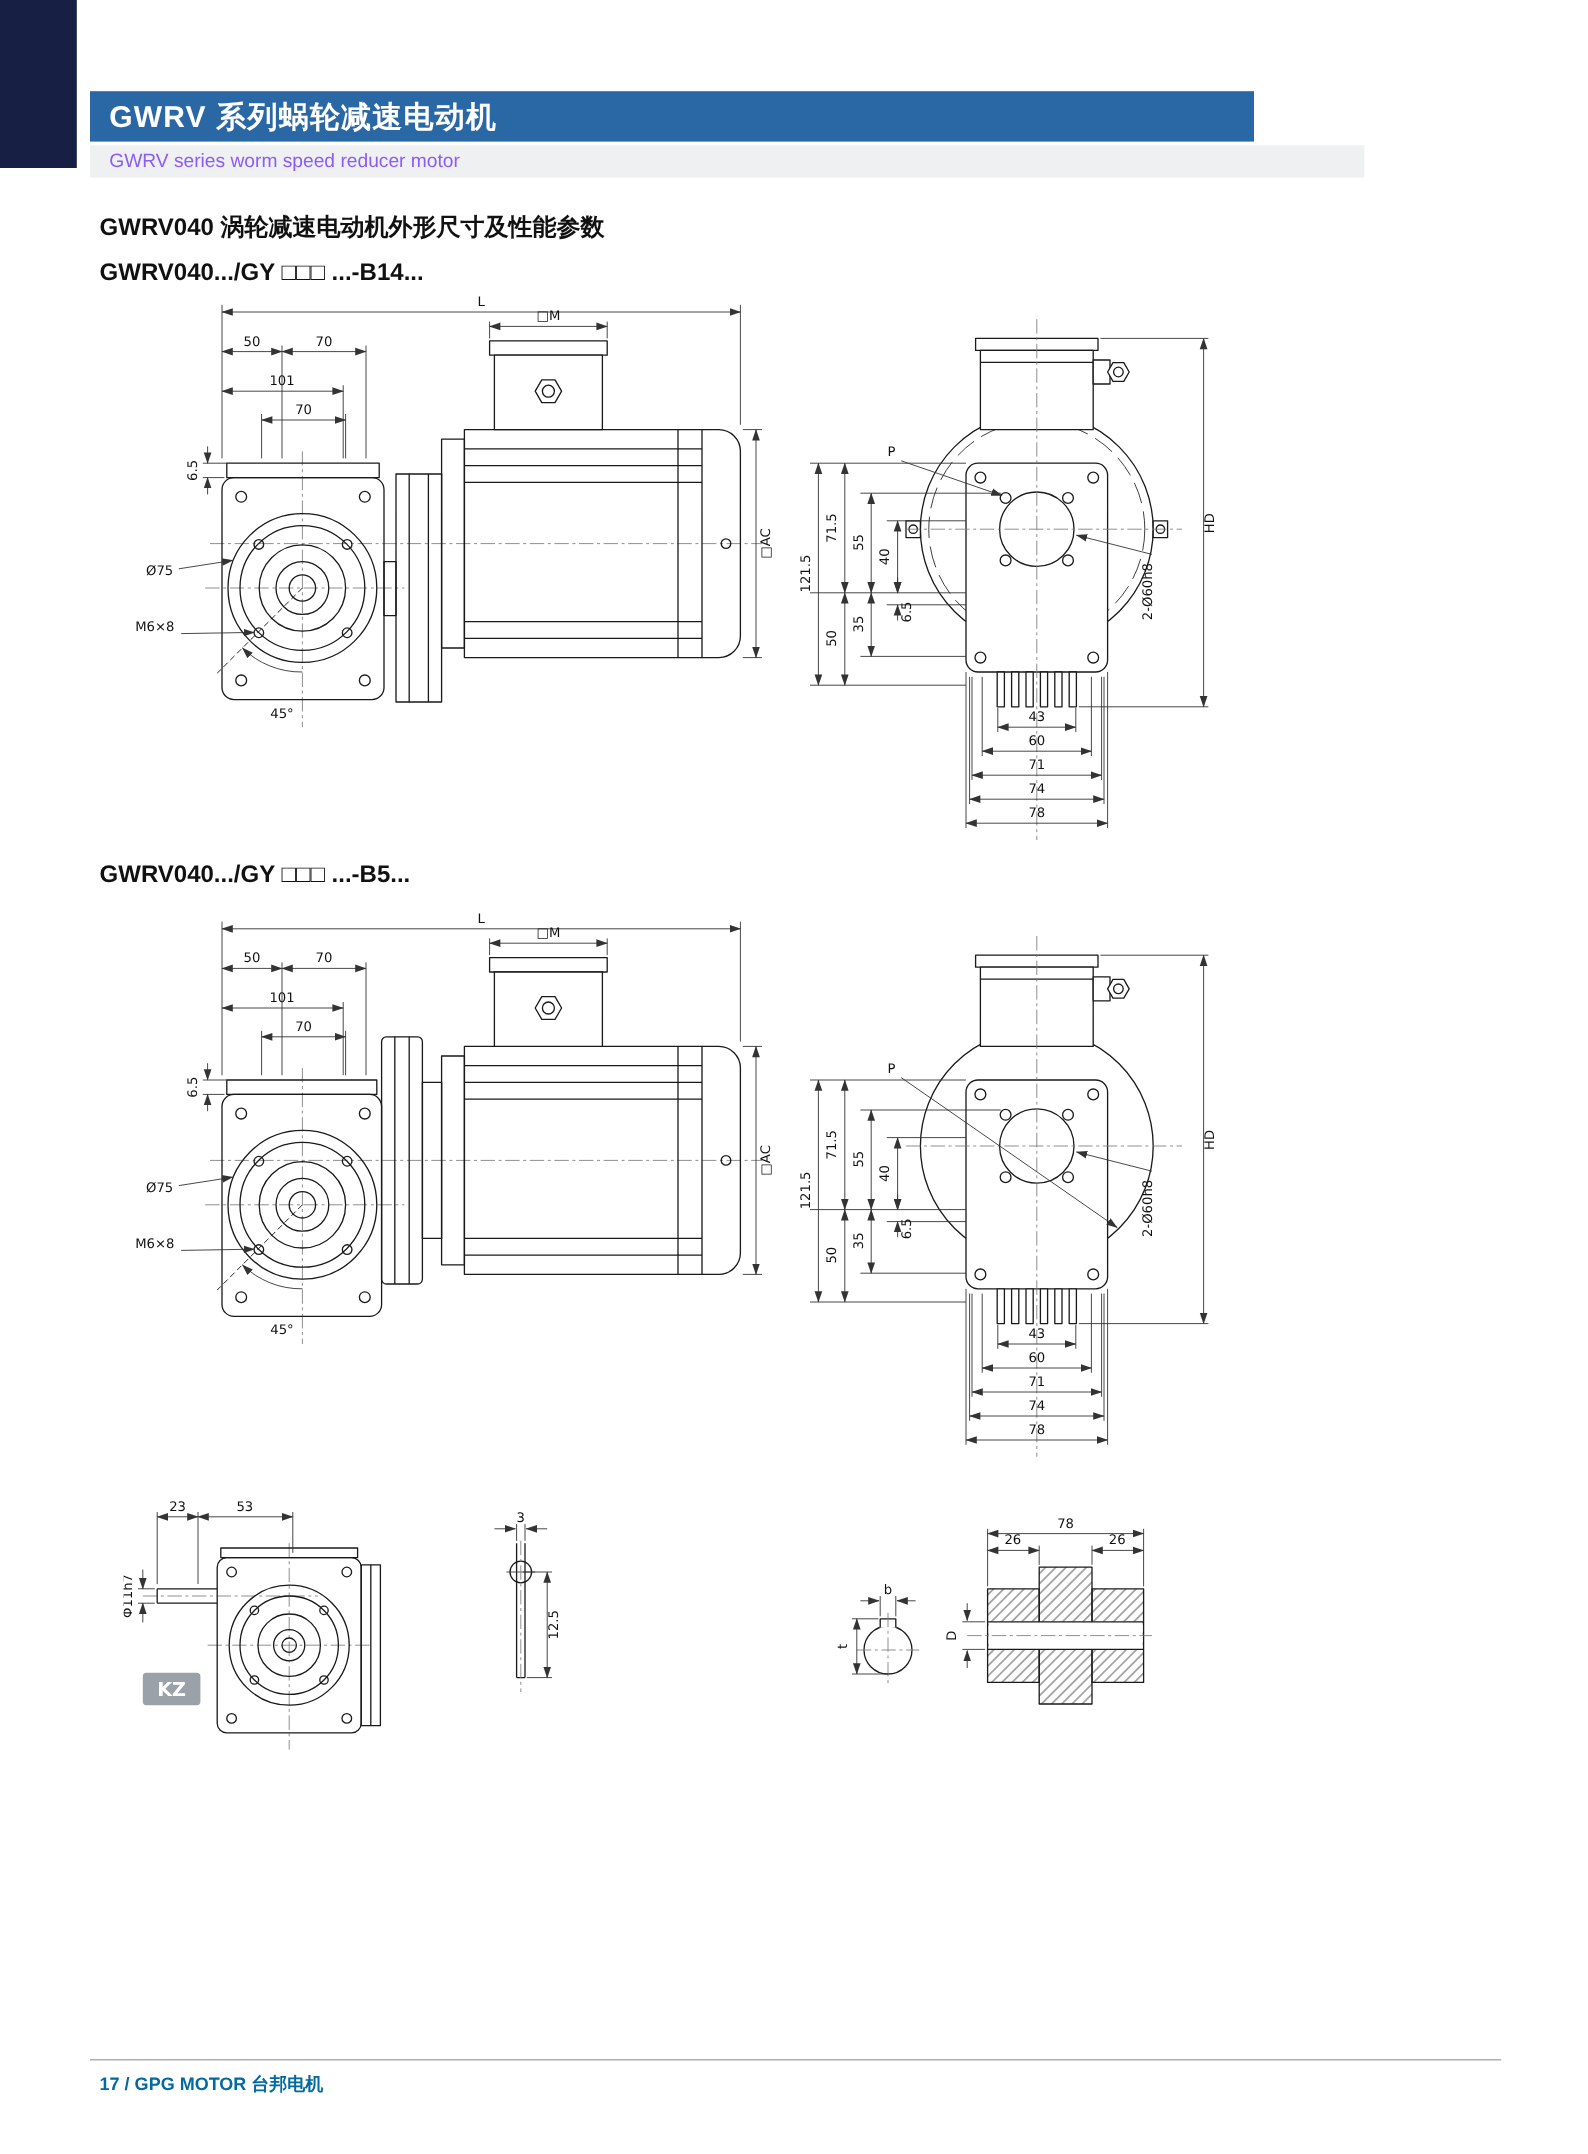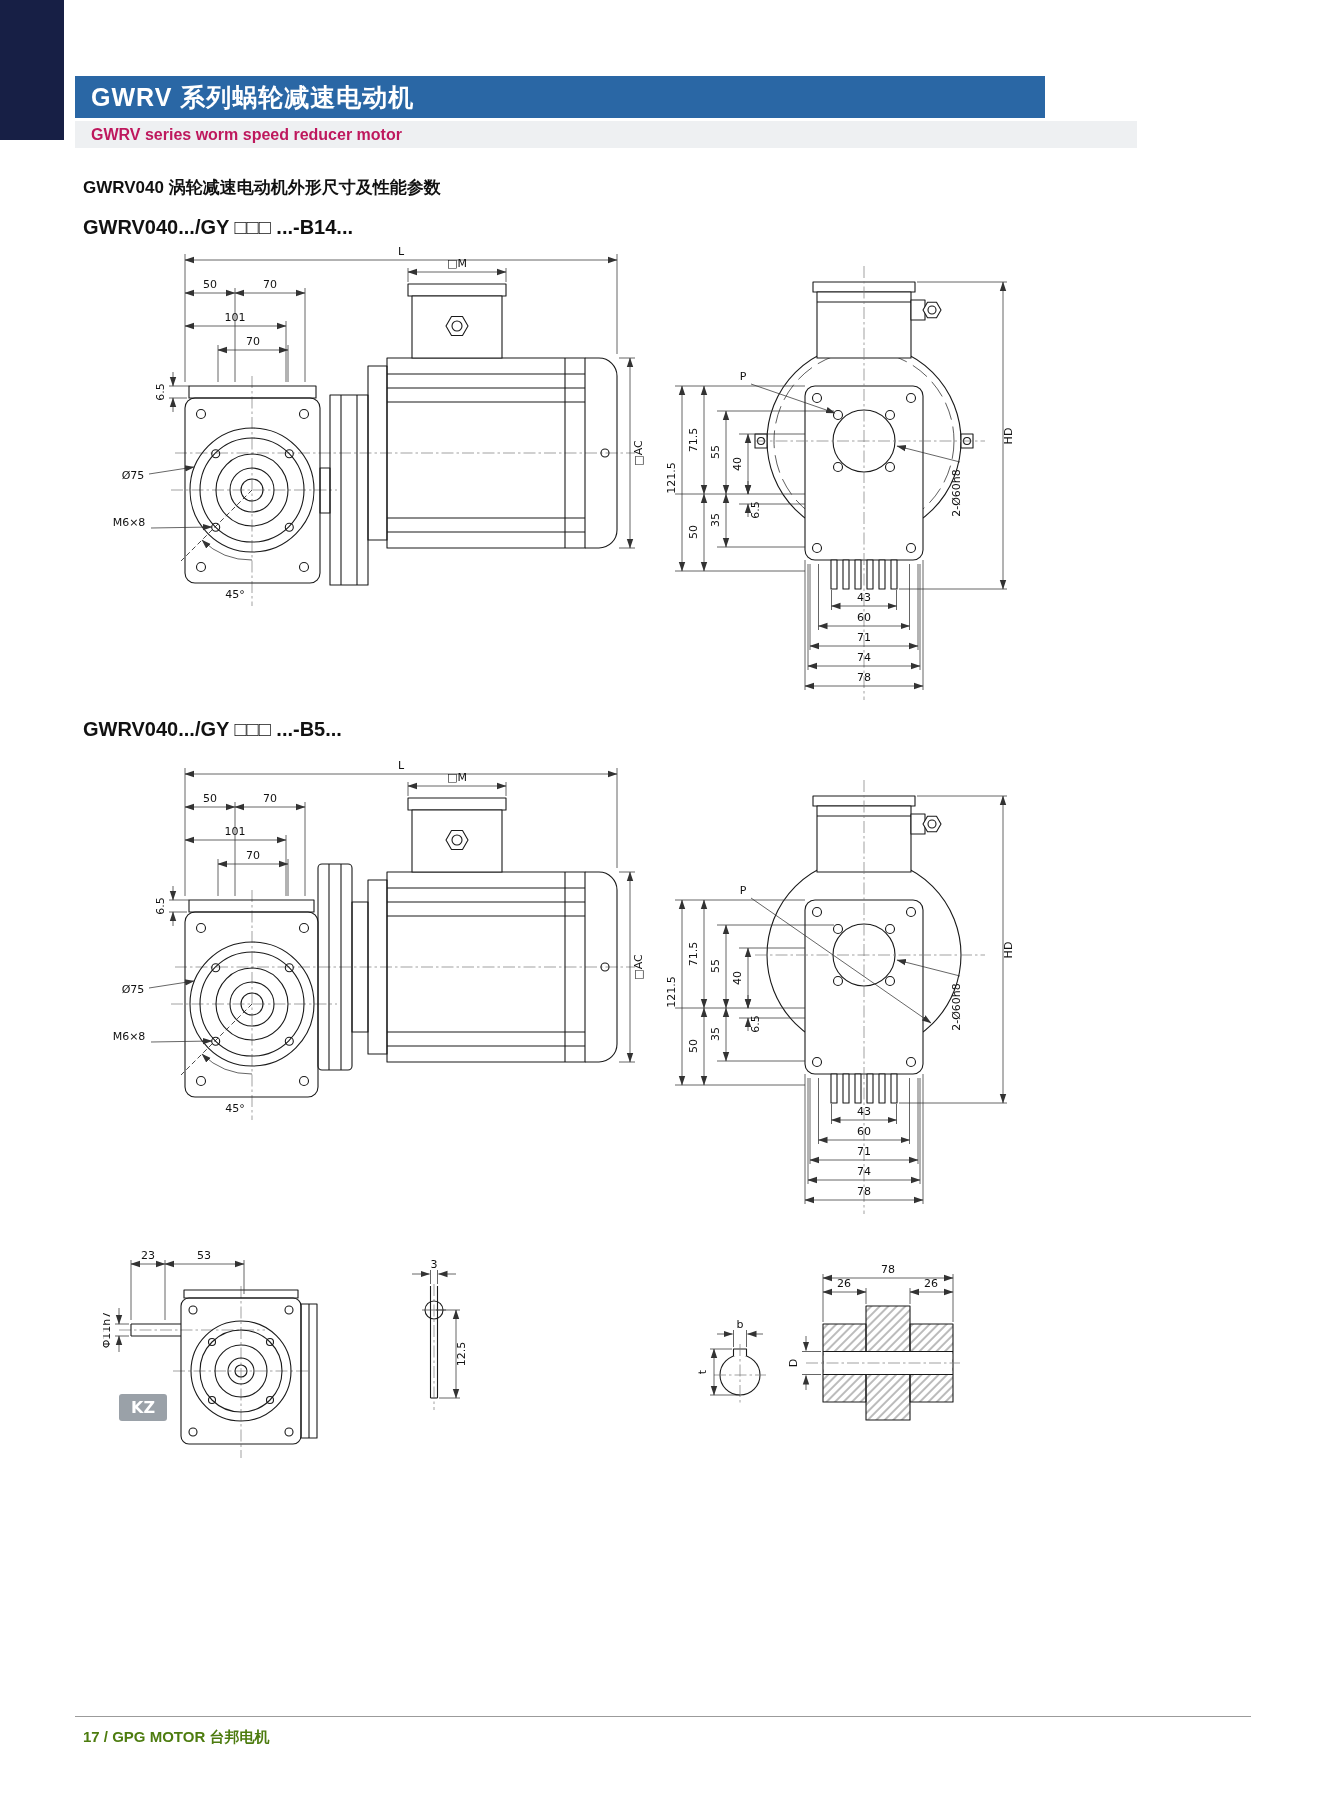--- a/index.html
+++ b/index.html
@@ -11,38 +11,38 @@
   .corner-block { position:absolute; left:0; top:0; width:64px; height:140px; background:#171f45; }
   .header-band {
     position:absolute; left:75px; top:76px; width:970px; height:42px;
     background:#2a67a5; display:flex; align-items:center; padding-left:16px;
   }
   .header-band .title { color:#fff; font-size:25px; font-weight:bold; letter-spacing:1px; }
   .subtitle-band {
     position:absolute; left:75px; top:121px; width:1062px; height:27px;
     background:#eef0f2; display:flex; align-items:center; padding-left:16px;
   }
-  .subtitle-band .subtitle { color:#be185d; font-weight:bold; font-size:16px; }
-  .section-heading { position:absolute; left:83px; top:176px; font-size:17px; font-weight:bold; }
+  .subtitle-band .subtitle { color:#8b5cf6; font-weight:normal; font-size:16px; }
+  .section-heading { position:absolute; left:83px; top:176px; font-size:20px; font-weight:bold; }
   .variant { position:absolute; left:83px; font-size:20px; font-weight:bold; }
   #variant-b14 { top:216px; }
   #variant-b5 { top:718px;text-align:center; }
   .fig { position:absolute; }
   svg text { font-family:"DejaVu Sans",sans-serif; font-size:11px; fill:#111; text-anchor:middle; }
   g.obj { fill:none; stroke:#1a1a1a; stroke-width:1.1; stroke-linejoin:round; }
   g.thin { fill:none; stroke:#333; stroke-width:0.7; }
   g.cl { fill:none; stroke:#7a7a7a; stroke-width:0.7; stroke-dasharray:12 3 2.5 3; }
   g.dim line, g.dim path { stroke:#333; stroke-width:0.75; fill:none; }
   g.dim text { stroke:none; fill:#111; }
   .dash { stroke-dasharray:5 3; }
   .wf { fill:#ffffff; }
   .kz-badge rect { fill:#9aa1a8; stroke:none; }
   .kz-badge text { fill:#ffffff; font-weight:bold; font-size:16px; }
   .footer-rule { position:absolute; left:75px; top:1716px; width:1176px; height:1px; background:#9b9b9b; }
-  .footer-text { position:absolute; left:83px; top:1728px; font-size:15px; font-weight:600; color:#4d7c0f; }
+  .footer-text { position:absolute; left:83px; top:1728px; font-size:15px; font-weight:600; color:#0369a1; }
 </style>
 </head>
 <body>
 
 <svg width="0" height="0" style="position:absolute" aria-hidden="true">
   <defs>
     <marker id="aE" markerWidth="10" markerHeight="8" refX="9" refY="4" orient="auto" markerUnits="userSpaceOnUse">
       <path d="M0,0.8 L9.5,4 L0,7.2 Z" fill="#333"></path>
     </marker>
     <marker id="aS" markerWidth="10" markerHeight="8" refX="0.5" refY="4" orient="auto" markerUnits="userSpaceOnUse">

